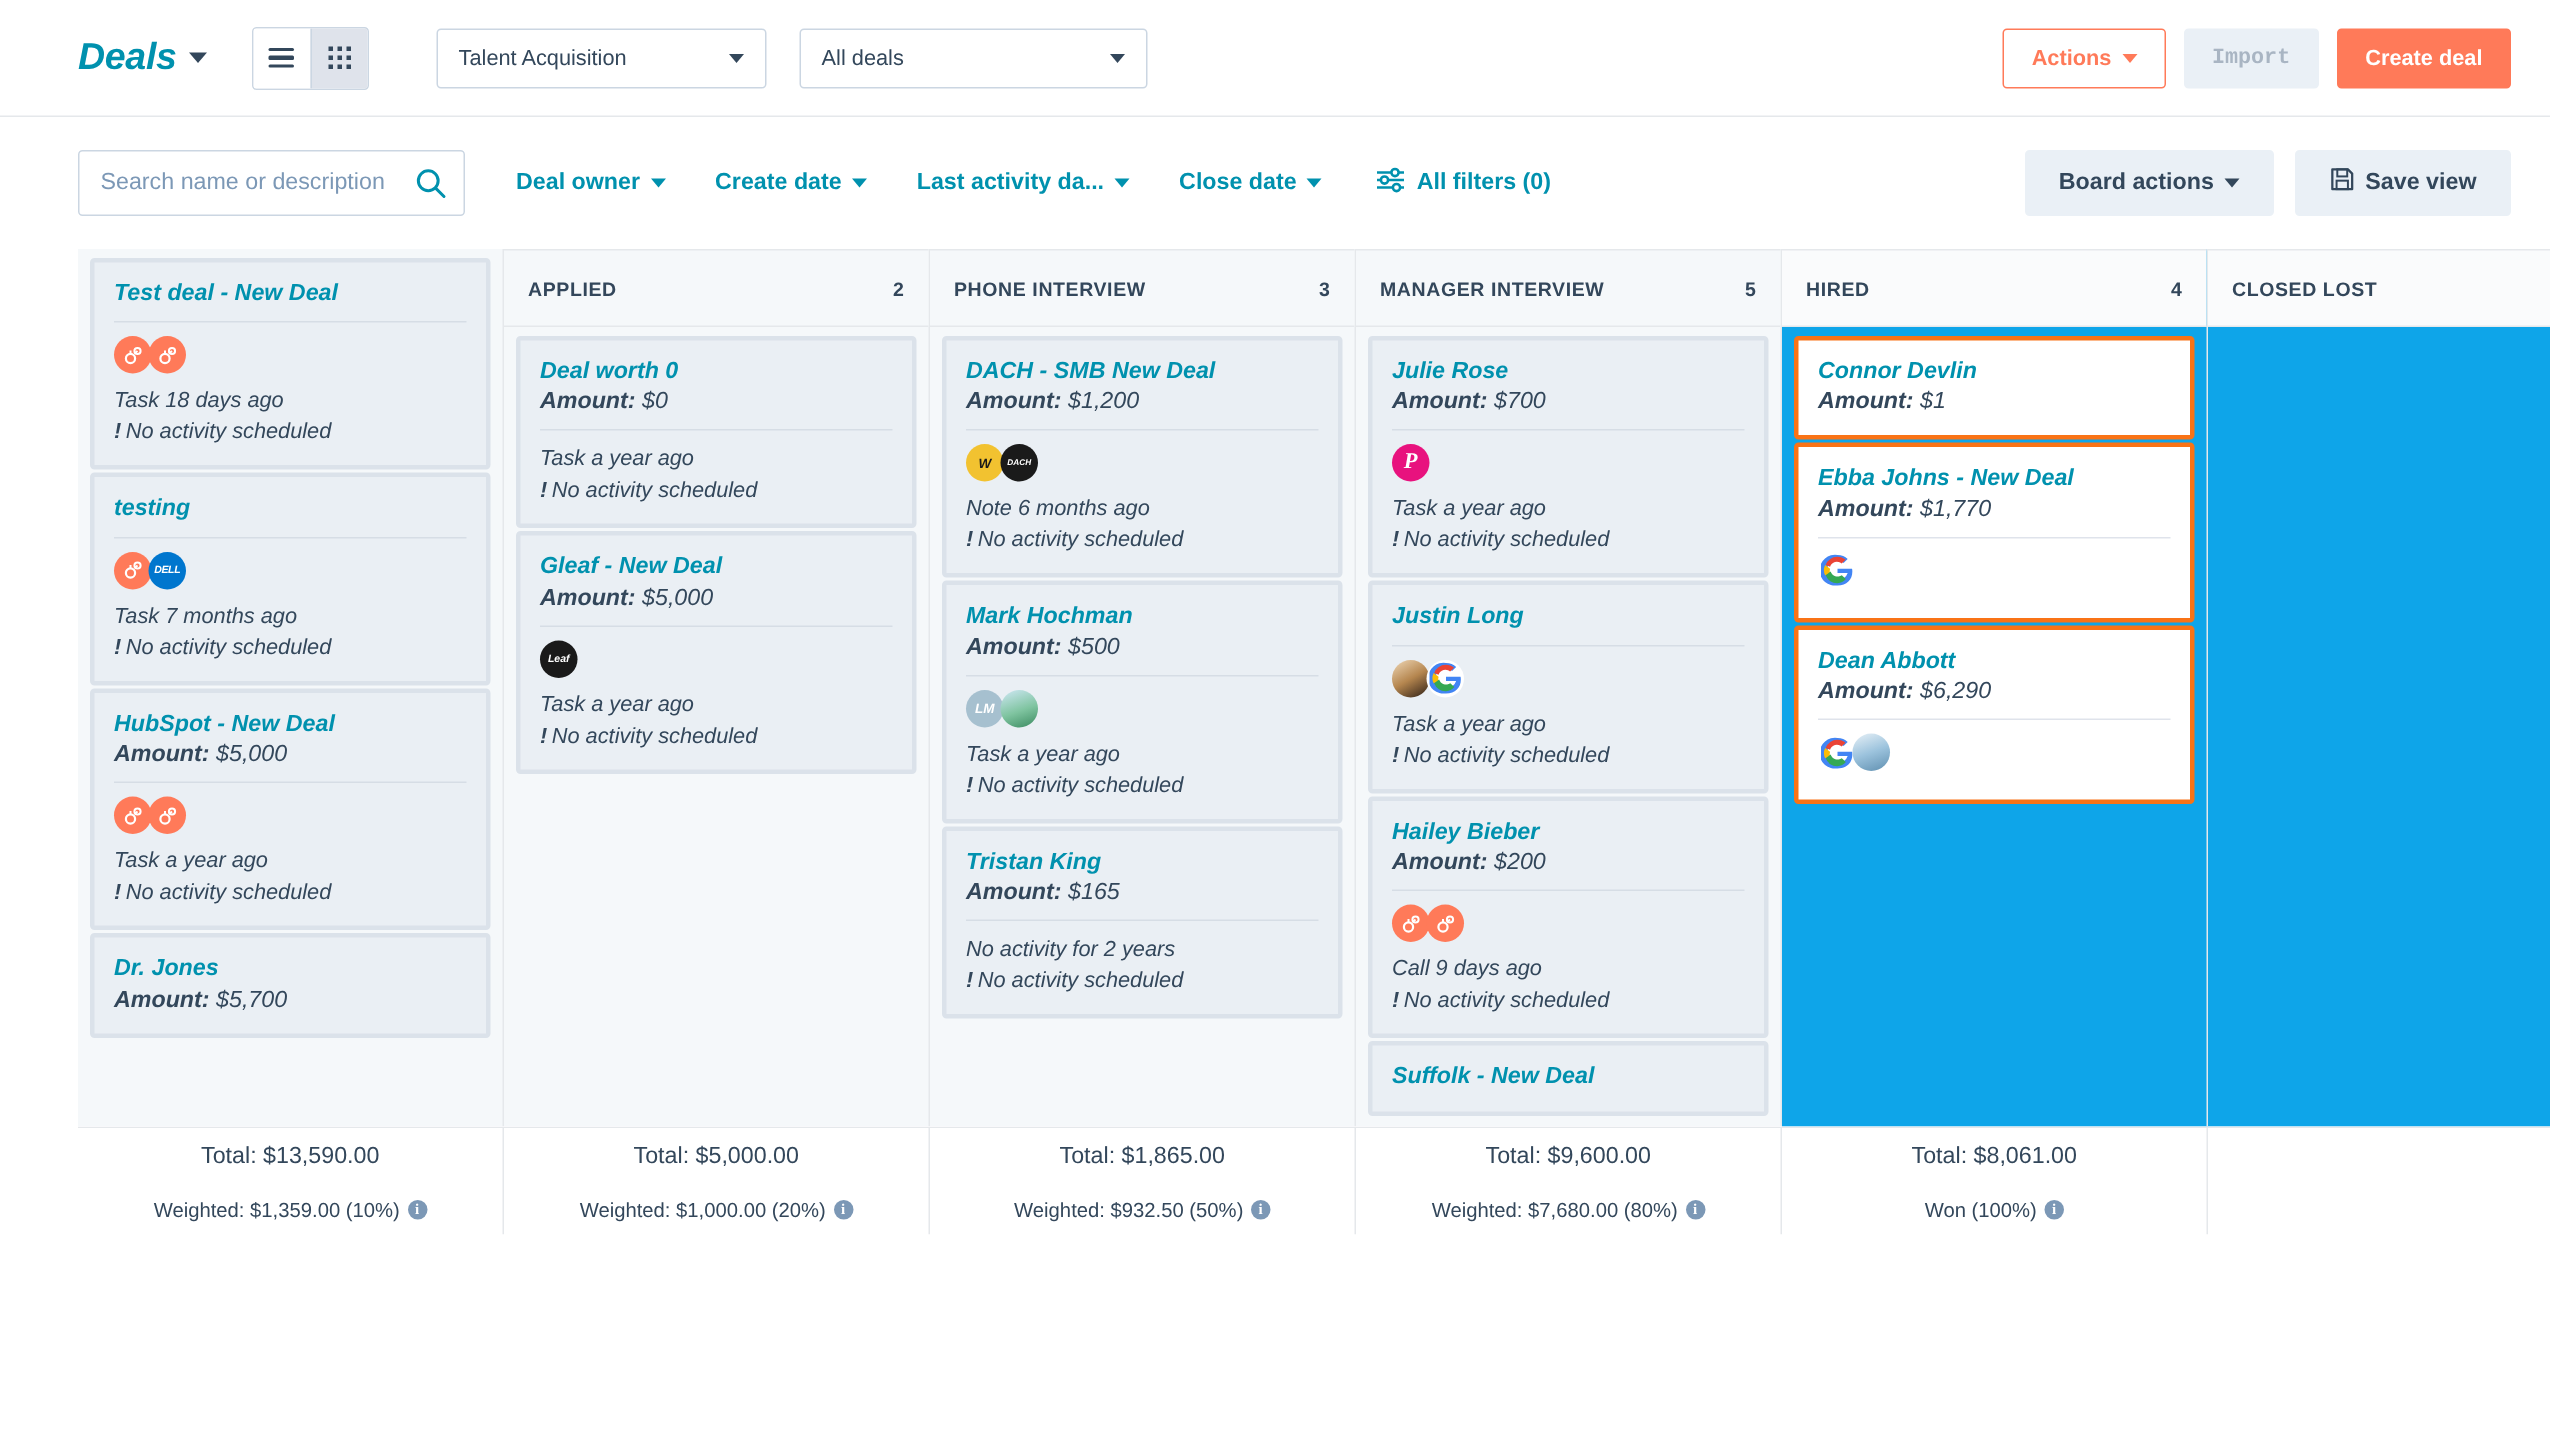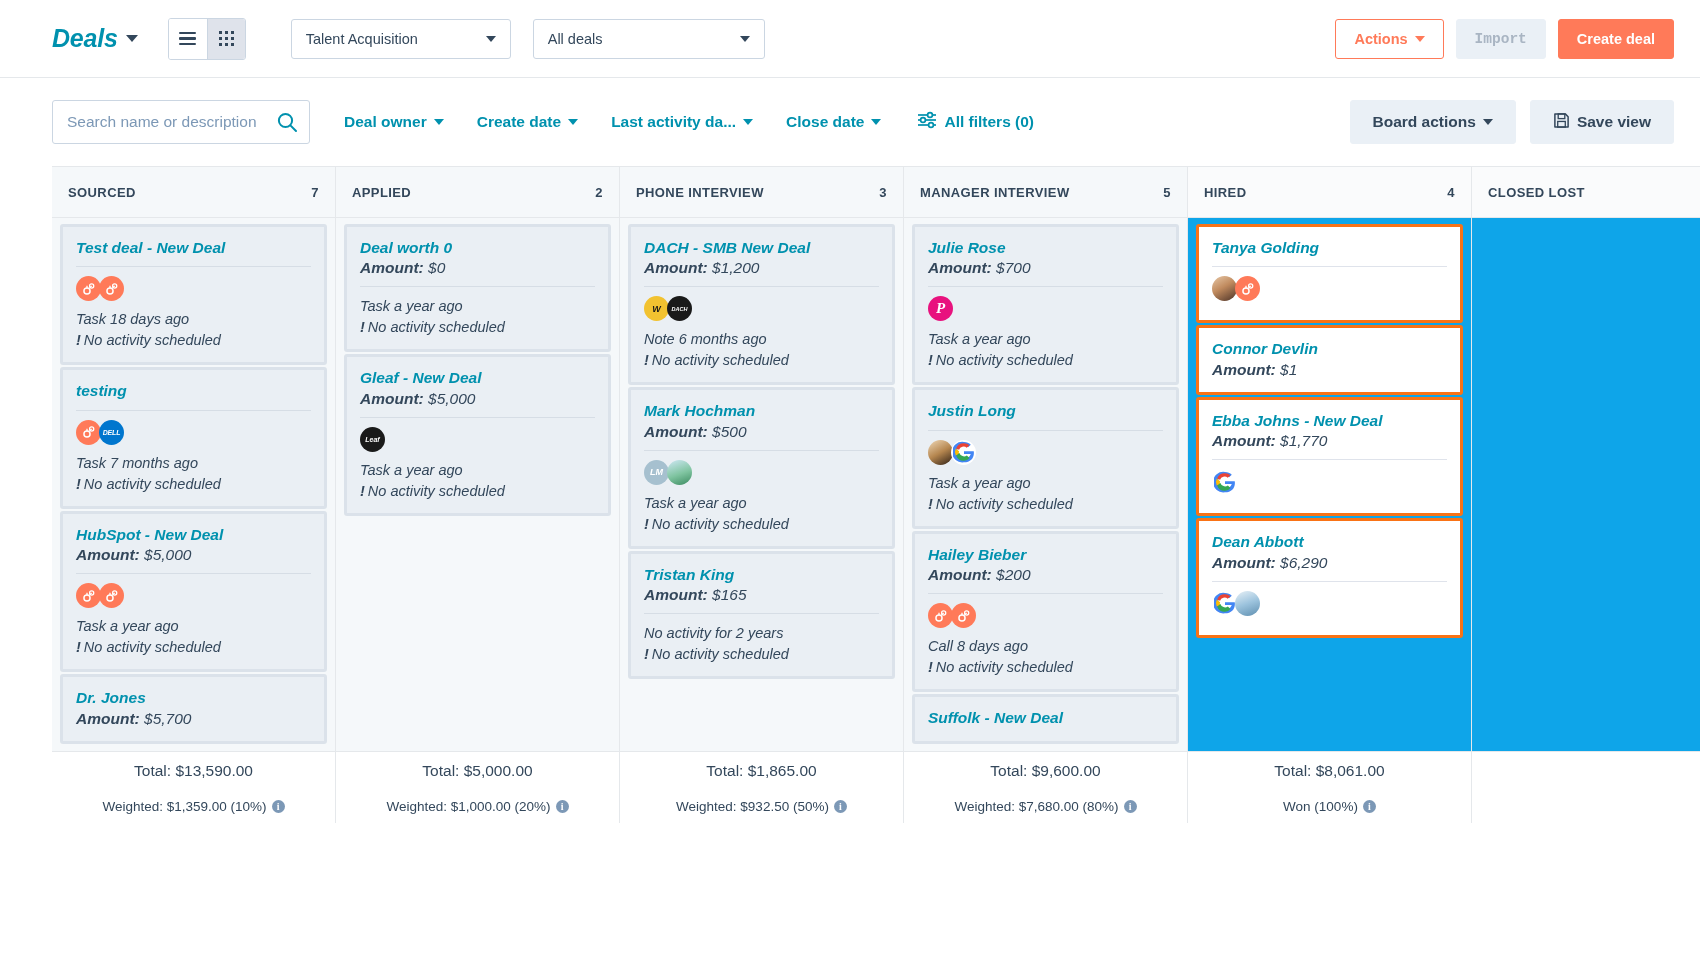--- a/index.html
+++ b/index.html
@@ -358,24 +358,20 @@
         <rect x="5" y="10" width="8" height="6" fill="none" stroke="#33475b" stroke-width="1.4"></rect>
       </svg>
     </span>
     <span>Save view</span>
   </div>
 </div>
 
 <div class="board-area">
   <div class="board" id="board">
       <div class="column highlight">
-        <div class="col-head">
-          <span>SOURCED</span>
-          <span class="col-count">7</span>
-        </div>
         <div class="col-body">
           <div class="card">
             <div class="card-title">Test deal - New Deal</div>
             <div class="card-sep"></div>
             <div class="avatars">
               <div class="avatar av-hubspot">
                 <svg viewBox="0 0 24 24" width="16" height="16">
                   <circle cx="16" cy="7.5" r="3.1" fill="none" stroke="#fff" stroke-width="2"></circle>
                   <circle cx="9" cy="15" r="4.6" fill="none" stroke="#fff" stroke-width="2.2"></circle>
                   <line x1="13" y1="10" x2="16" y2="7.5" stroke="#fff" stroke-width="2"></line>
@@ -554,49 +550,34 @@
               </div>
               <div class="avatar av-hubspot">
                 <svg viewBox="0 0 24 24" width="16" height="16">
                   <circle cx="16" cy="7.5" r="3.1" fill="none" stroke="#fff" stroke-width="2"></circle>
                   <circle cx="9" cy="15" r="4.6" fill="none" stroke="#fff" stroke-width="2.2"></circle>
                   <line x1="13" y1="10" x2="16" y2="7.5" stroke="#fff" stroke-width="2"></line>
                   <line x1="9" y1="10.4" x2="9" y2="7" stroke="#fff" stroke-width="2"></line>
                 </svg>
               </div>
             </div>
-            <div class="card-meta">Call 8 days ago</div>
+            <div class="card-meta">Call 9 days ago</div>
             <div class="card-meta warn"><span class="warn-mark">!</span><span>No activity scheduled</span></div>
           </div>
           <div class="card">
             <div class="card-title">Suffolk - New Deal</div>
           </div>
         </div>
       </div>
       <div class="column">
         <div class="col-head">
           <span>HIRED</span>
           <span class="col-count">4</span>
         </div>
         <div class="col-body">
-          <div class="card">
-            <div class="card-title">Tanya Golding</div>
-            <div class="card-sep"></div>
-            <div class="avatars">
-              <div class="avatar av-photo-face"></div>
-              <div class="avatar av-hubspot">
-                <svg viewBox="0 0 24 24" width="16" height="16">
-                  <circle cx="16" cy="7.5" r="3.1" fill="none" stroke="#fff" stroke-width="2"></circle>
-                  <circle cx="9" cy="15" r="4.6" fill="none" stroke="#fff" stroke-width="2.2"></circle>
-                  <line x1="13" y1="10" x2="16" y2="7.5" stroke="#fff" stroke-width="2"></line>
-                  <line x1="9" y1="10.4" x2="9" y2="7" stroke="#fff" stroke-width="2"></line>
-                </svg>
-              </div>
-            </div>
-          </div>
           <div class="card">
             <div class="card-title">Connor Devlin</div>
             <div class="card-amount"><span>Amount:</span> <span class="amt-val">$1</span></div>
           </div>
           <div class="card">
             <div class="card-title">Ebba Johns - New Deal</div>
             <div class="card-amount"><span>Amount:</span> <span class="amt-val">$1,770</span></div>
             <div class="card-sep"></div>
             <div class="avatars">
               <div class="avatar av-google">

